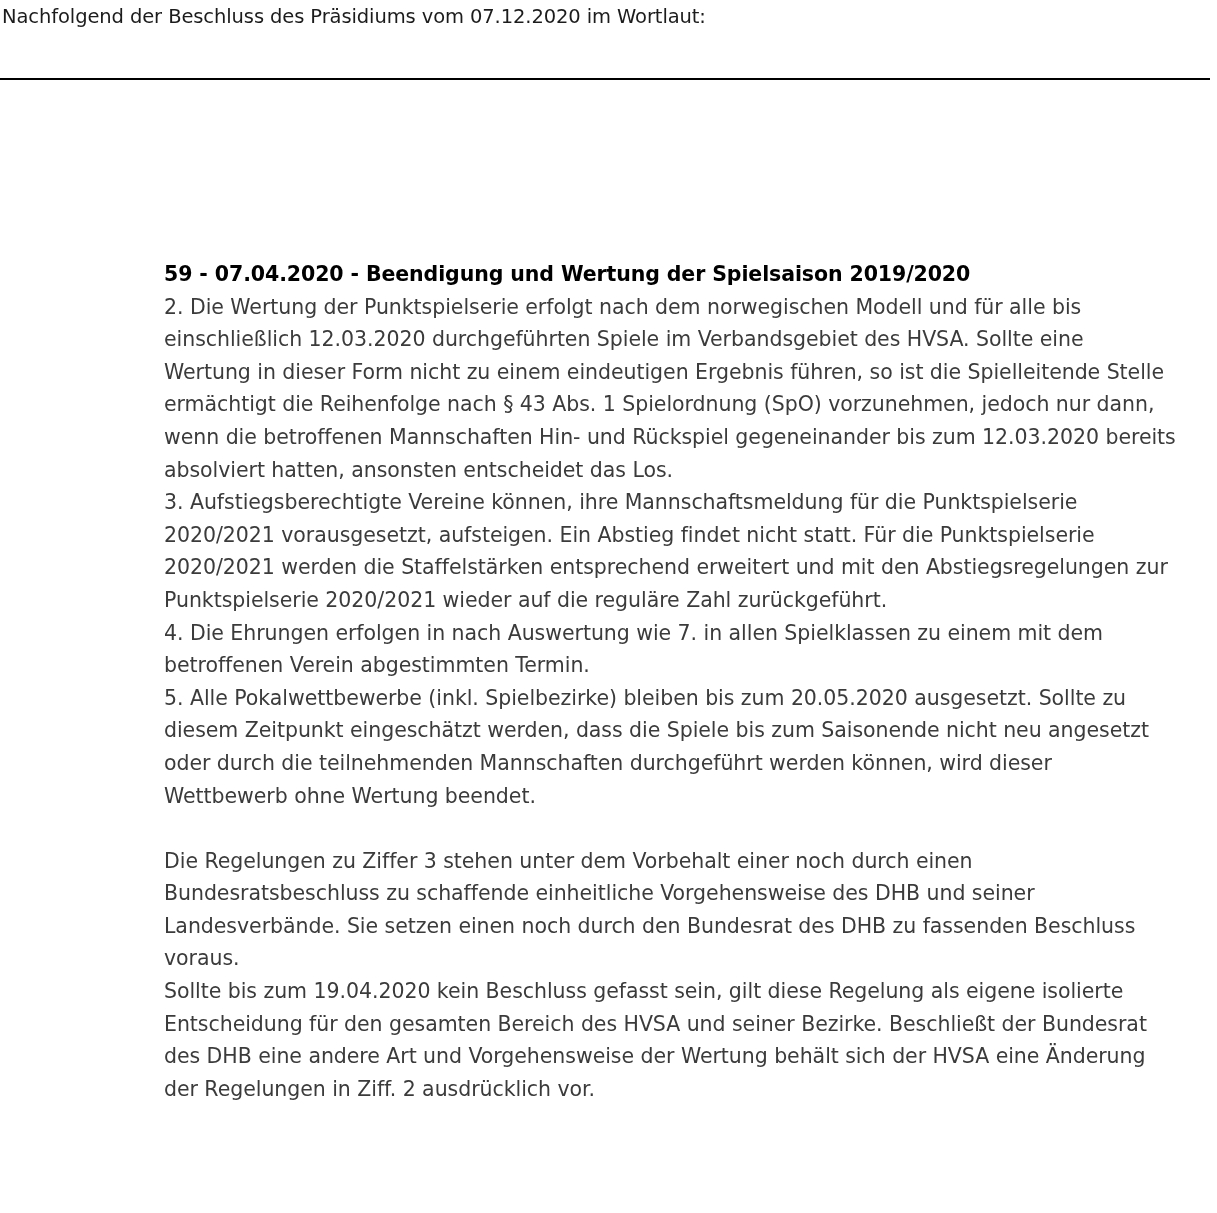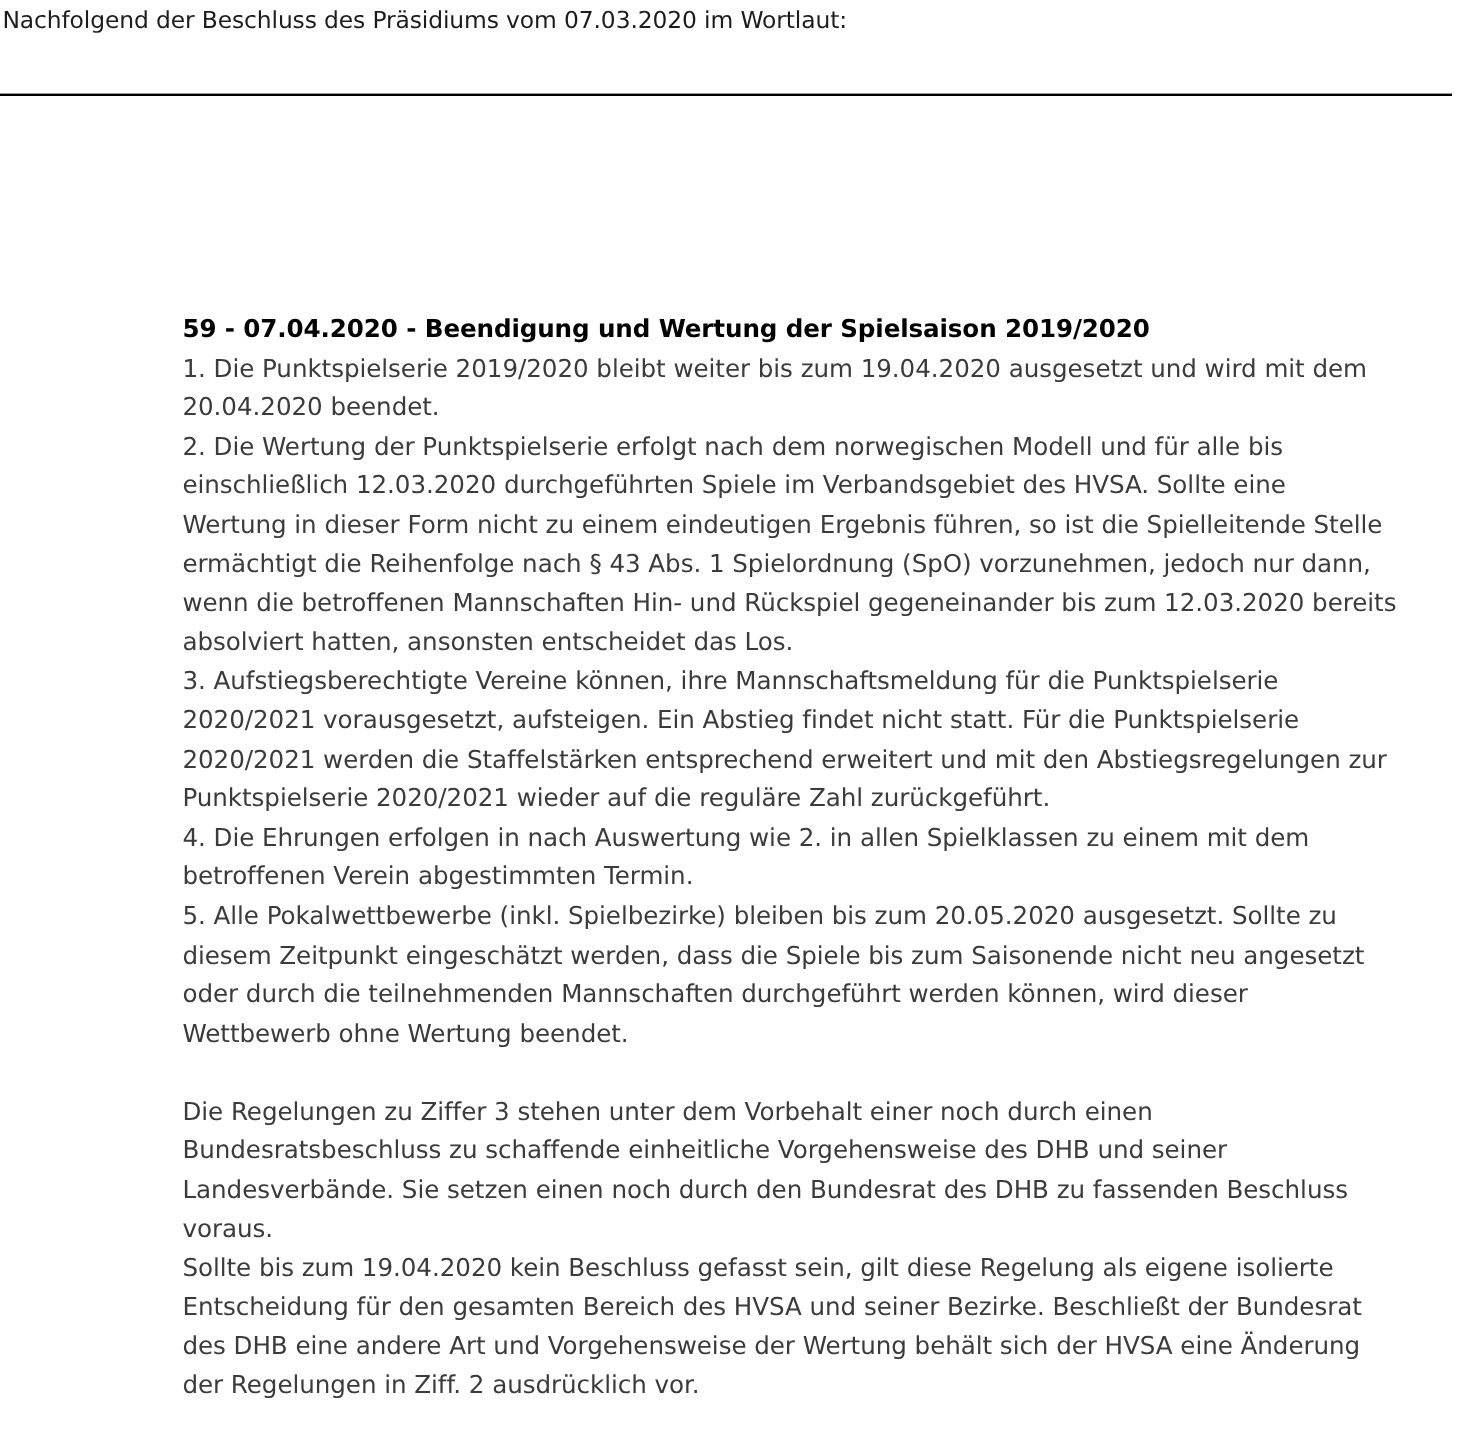--- a/index.html
+++ b/index.html
@@ -36,21 +36,21 @@
     top: 70px;
     width: 1210px;
     height: 0;
     border: 0;
     border-top: 2px solid #000000;
   }
 
   
   .resolution {
     position: absolute;
-    left: 152px;
+    left: 164px;
     top: 258px;
     width: 1012px;
     font-size: 20.5px;
     line-height: 32.6px;
     color: #3b3b3b;
     letter-spacing: -0.05px;
   }
 
   .resolution-title {
     font-weight: bold;
@@ -72,35 +72,34 @@
   .trailing {
     margin: 0;
     padding: 0;
   }
 </style>
 </head>
 <body>
 
 <div>
 
-  <div class="intro-line">Nachfolgend der Beschluss des Präsidiums vom 07.03.2020 im Wortlaut:</div>
+  <div class="intro-line">Nachfolgend der Beschluss des Präsidiums vom 07.12.2020 im Wortlaut:</div>
 
   <hr class="divider">
 
   <div class="resolution">
 
     <div class="resolution-title">59 - 07.04.2020 - Beendigung und Wertung der Spielsaison 2019/2020</div>
 
-    <div class="clause">1. Die Punktspielserie 2019/2020 bleibt weiter bis zum 19.04.2020 ausgesetzt und wird mit dem 20.04.2020 beendet.</div>
 
     <div class="clause">2. Die Wertung der Punktspielserie erfolgt nach dem norwegischen Modell und für alle bis einschließlich 12.03.2020 durchgeführten Spiele im Verbandsgebiet des HVSA. Sollte eine Wertung in dieser Form nicht zu einem eindeutigen Ergebnis führen, so ist die Spielleitende Stelle ermächtigt die Reihenfolge nach § 43 Abs. 1 Spielordnung (SpO) vorzunehmen, jedoch nur dann, wenn die betroffenen Mannschaften Hin- und Rückspiel gegeneinander bis zum 12.03.2020 bereits absolviert hatten, ansonsten entscheidet das Los.</div>
 
     <div class="clause">3. Aufstiegsberechtigte Vereine können, ihre Mannschaftsmeldung für die Punktspielserie 2020/2021 vorausgesetzt, aufsteigen. Ein Abstieg findet nicht statt. Für die Punktspielserie 2020/2021 werden die Staffelstärken entsprechend erweitert und mit den Abstiegsregelungen zur Punktspielserie 2020/2021 wieder auf die reguläre Zahl zurückgeführt.</div>
 
-    <div class="clause">4. Die Ehrungen erfolgen in nach Auswertung wie 2. in allen Spielklassen zu einem mit dem betroffenen Verein abgestimmten Termin.</div>
+    <div class="clause">4. Die Ehrungen erfolgen in nach Auswertung wie 7. in allen Spielklassen zu einem mit dem betroffenen Verein abgestimmten Termin.</div>
 
     <div class="clause">5. Alle Pokalwettbewerbe (inkl. Spielbezirke) bleiben bis zum 20.05.2020 ausgesetzt. Sollte zu diesem Zeitpunkt eingeschätzt werden, dass die Spiele bis zum Saisonende nicht neu angesetzt oder durch die teilnehmenden Mannschaften durchgeführt werden können, wird dieser Wettbewerb ohne Wertung beendet.</div>
 
     <div class="para-gap"></div>
 
     <div class="trailing">Die Regelungen zu Ziffer 3 stehen unter dem Vorbehalt einer noch durch einen Bundesratsbeschluss zu schaffende einheitliche Vorgehensweise des DHB und seiner Landesverbände. Sie setzen einen noch durch den Bundesrat des DHB zu fassenden Beschluss voraus.</div>
 
     <div class="trailing">Sollte bis zum 19.04.2020 kein Beschluss gefasst sein, gilt diese Regelung als eigene isolierte Entscheidung für den gesamten Bereich des HVSA und seiner Bezirke. Beschließt der Bundesrat des DHB eine andere Art und Vorgehensweise der Wertung behält sich der HVSA eine Änderung der Regelungen in Ziff. 2 ausdrücklich vor.</div>
 
   </div>

